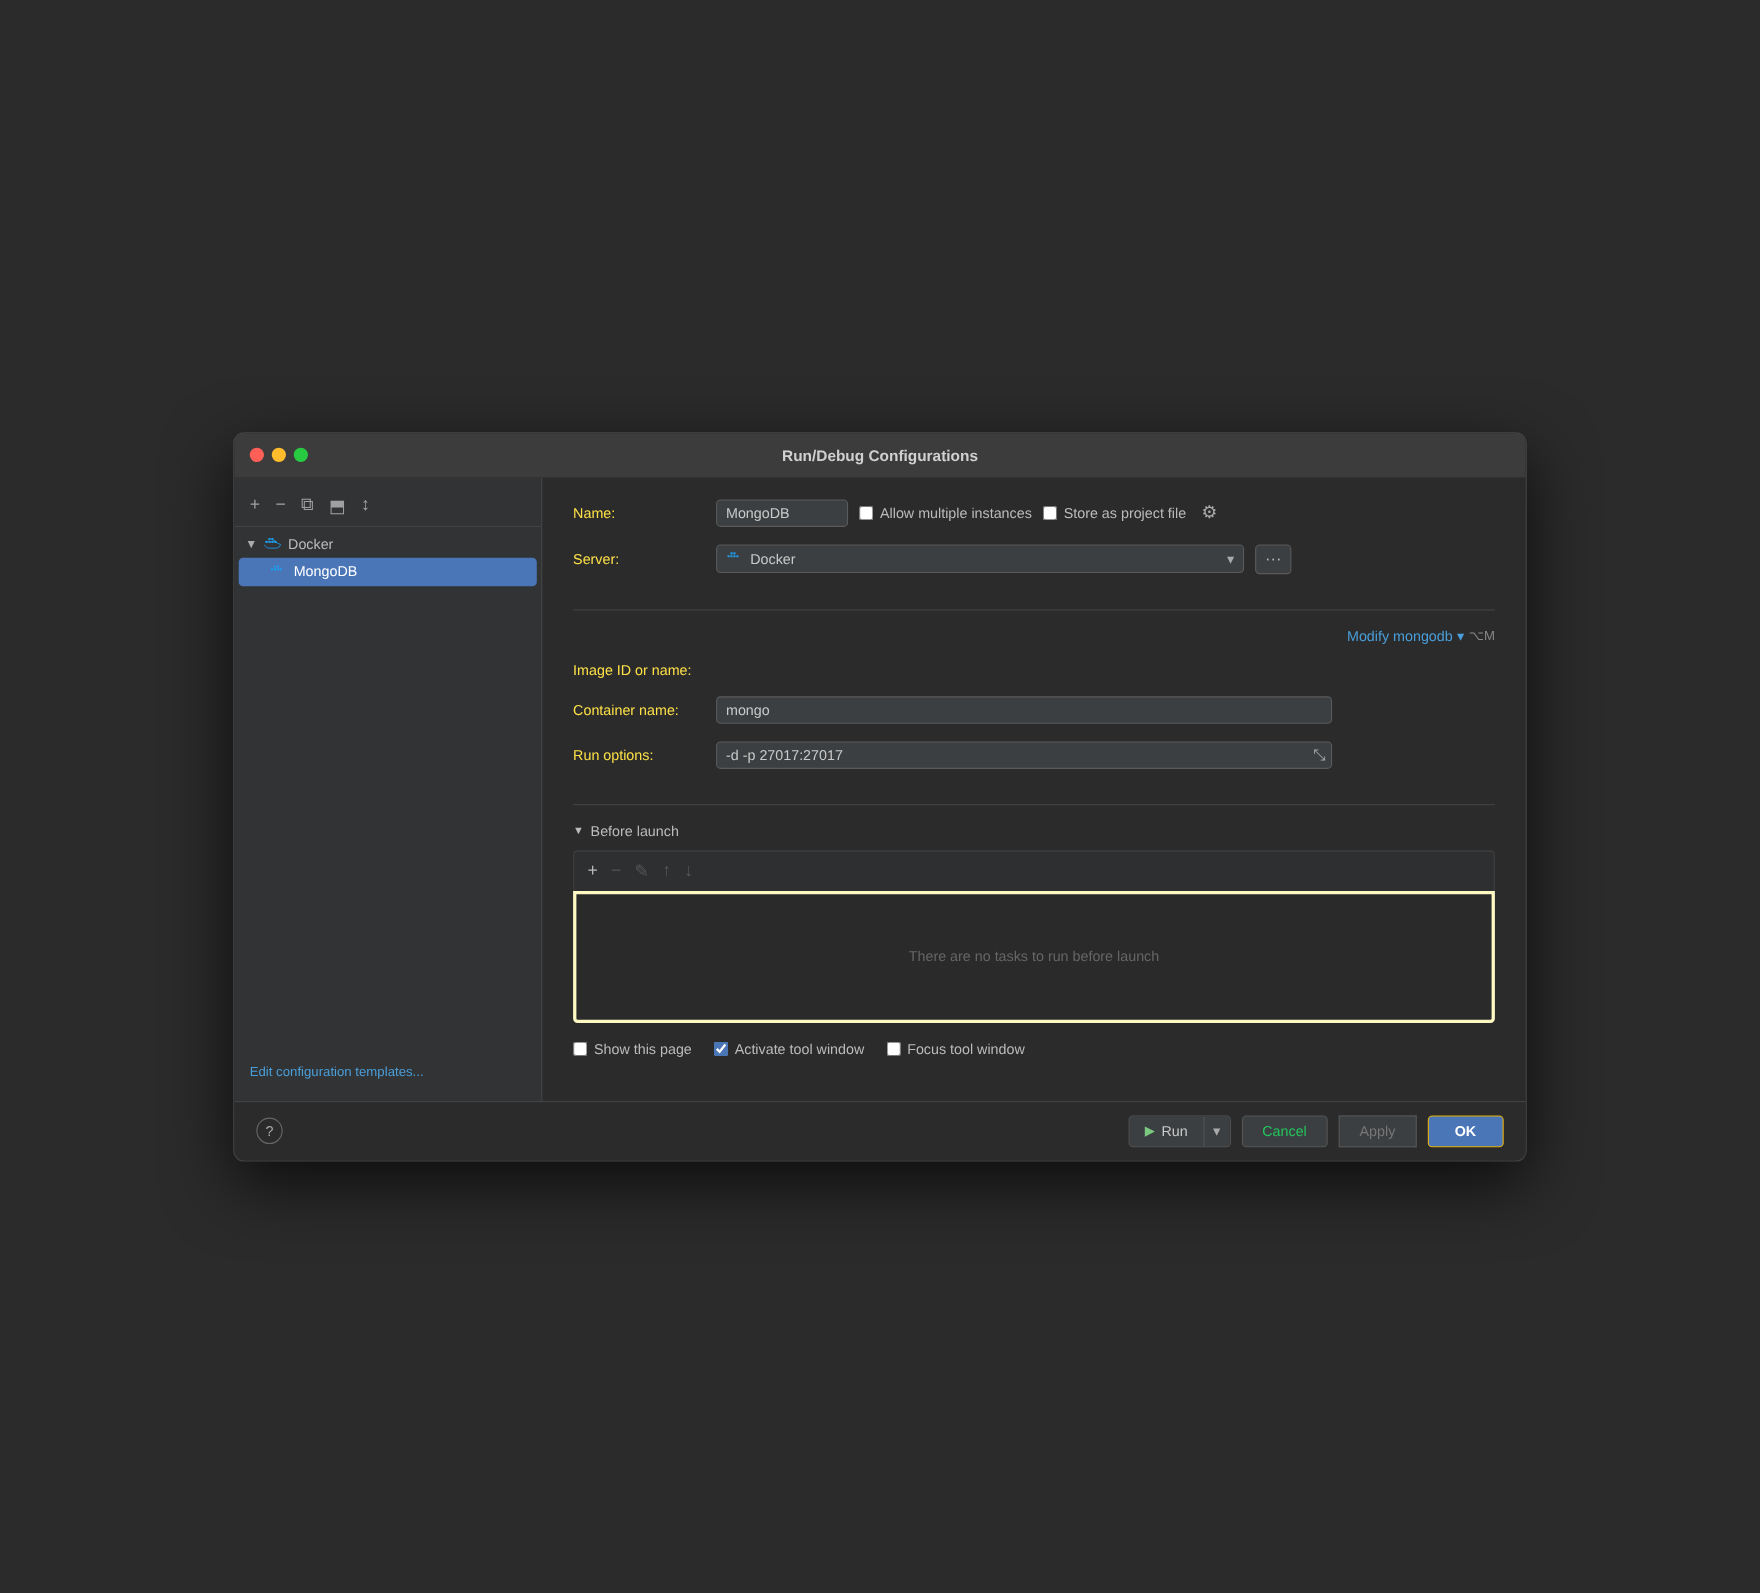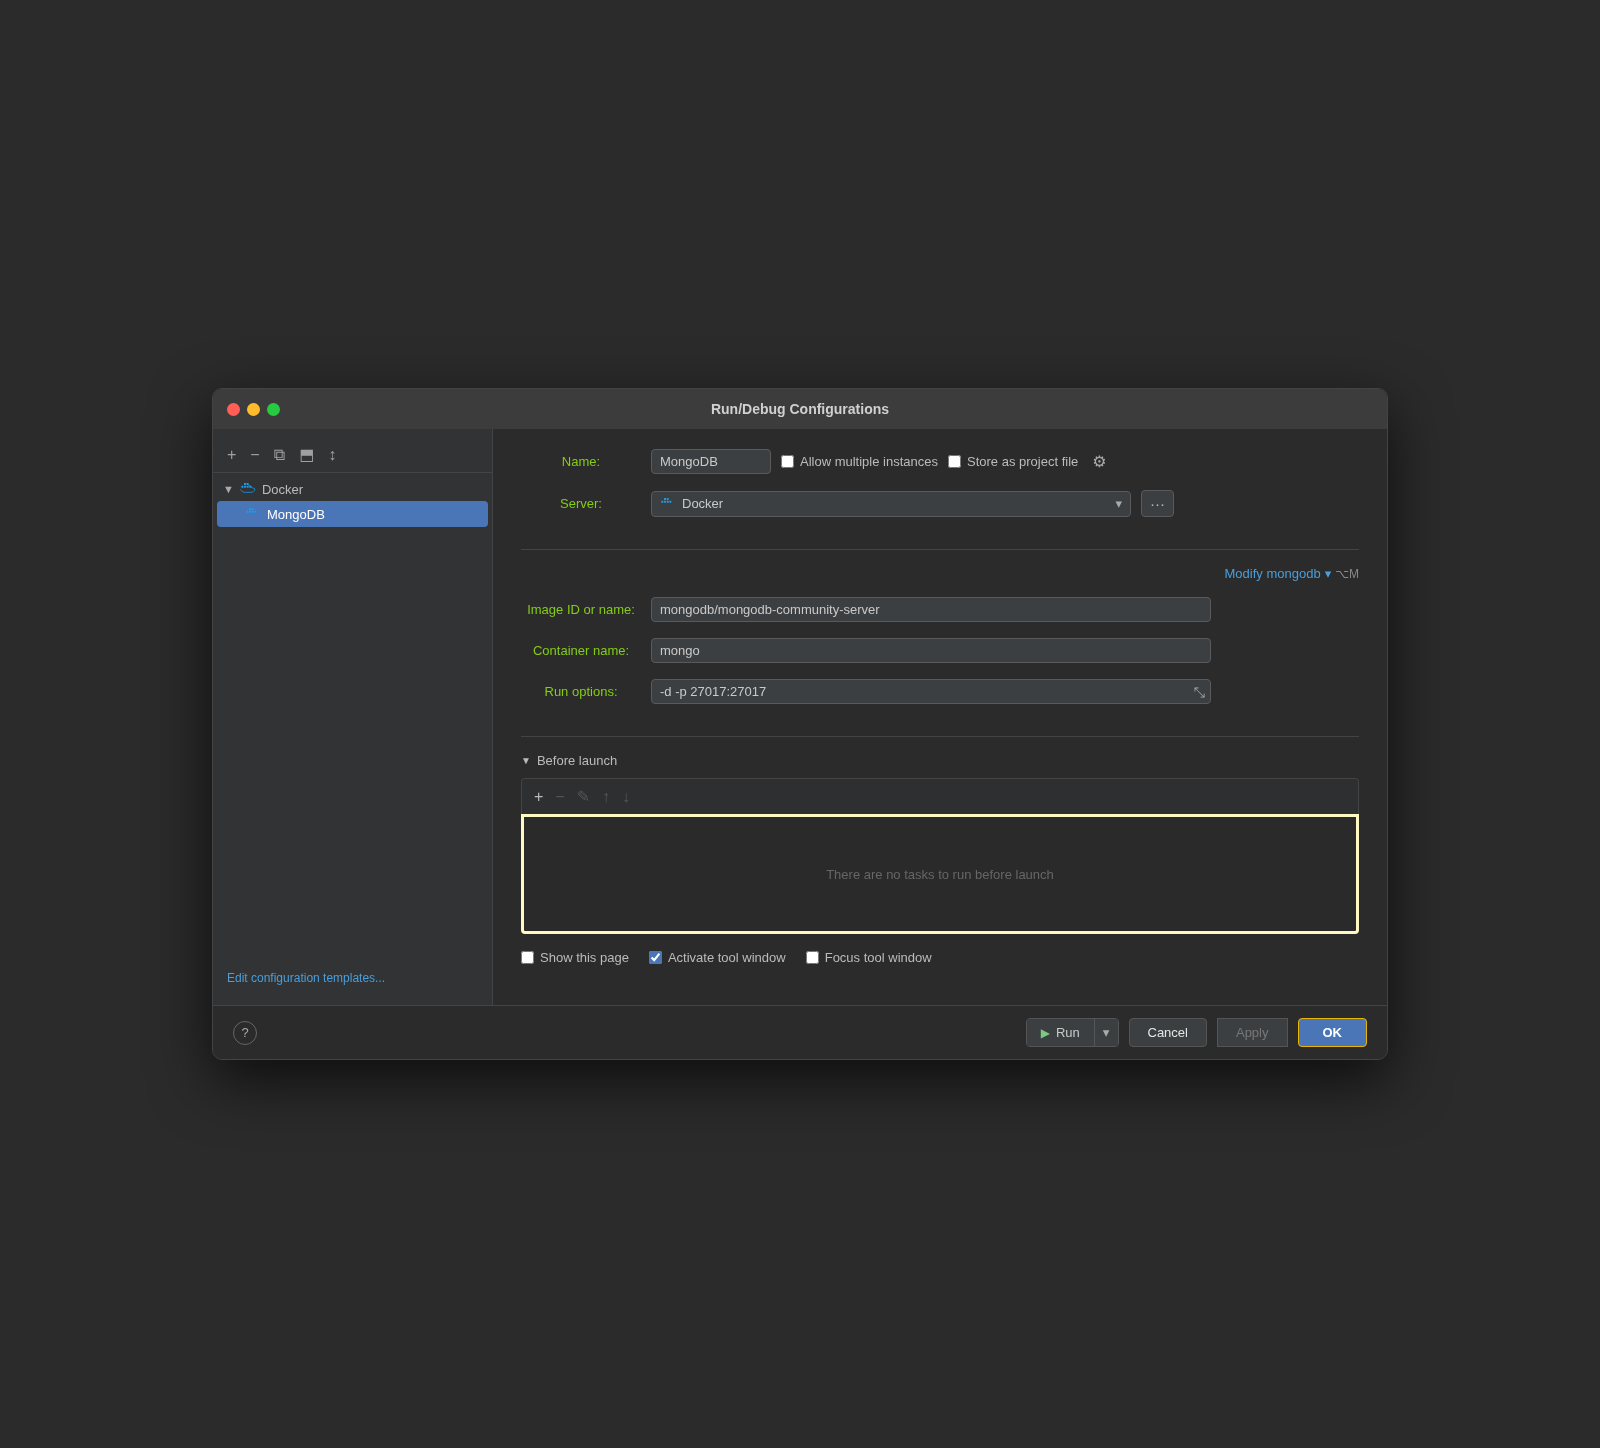--- a/index.html
+++ b/index.html
@@ -123,22 +123,22 @@
       overflow-y: auto;
     }
     .form-row {
       display: flex;
       align-items: center;
       margin-bottom: 16px;
       gap: 10px;
     }
     .form-label {
       min-width: 120px;
-      text-align: center;
-      color: #84cc16;
+      text-align: left;
+      color: #fde047;
       font-size: 13px;
     }
     .form-input {
       background: #3c3f41;
       border: 1px solid #5a5a5a;
       border-radius: 4px;
       color: #c9c9c9;
       font-size: 13px;
       padding: 4px 8px;
       outline: none;
@@ -336,21 +336,21 @@
       border: none;
       border-left: 1px solid #555;
       color: #aaa;
       padding: 6px 8px;
       cursor: pointer;
     }
     .cancel-btn {
       background: #3c3f41;
       border: 1px solid #555;
       border-radius: 4px;
-      color: #e5e5e5;
+      color: #22c55e;
       padding: 6px 18px;
       cursor: pointer;
       font-size: 13px;
     }
     .apply-btn {
       background: #3c3f41;
       border: 1px solid #555;
       border-radius: 0;
       color: #777;
       padding: 6px 18px;
@@ -468,21 +468,20 @@
       <div class="modify-options-row">
         <button class="modify-options-btn">
           <span>Modify mongodb</span>
           <span>▾</span>
         </button>
         <span class="shortcut-hint">⌥M</span>
       </div>
 
       <div class="form-row">
         <label class="form-label">Image ID or name:</label>
-        <input class="form-input wide-input" type="text" value="mongodb/mongodb-community-server" style="">
       </div>
 
       <div class="form-row">
         <label class="form-label">Container name:</label>
         <input class="form-input wide-input" type="text" value="mongo" style="">
       </div>
 
       <div class="form-row">
         <label class="form-label">Run options:</label>
         <div class="run-options-row" style="flex:1; max-width:560px; position:relative;">

